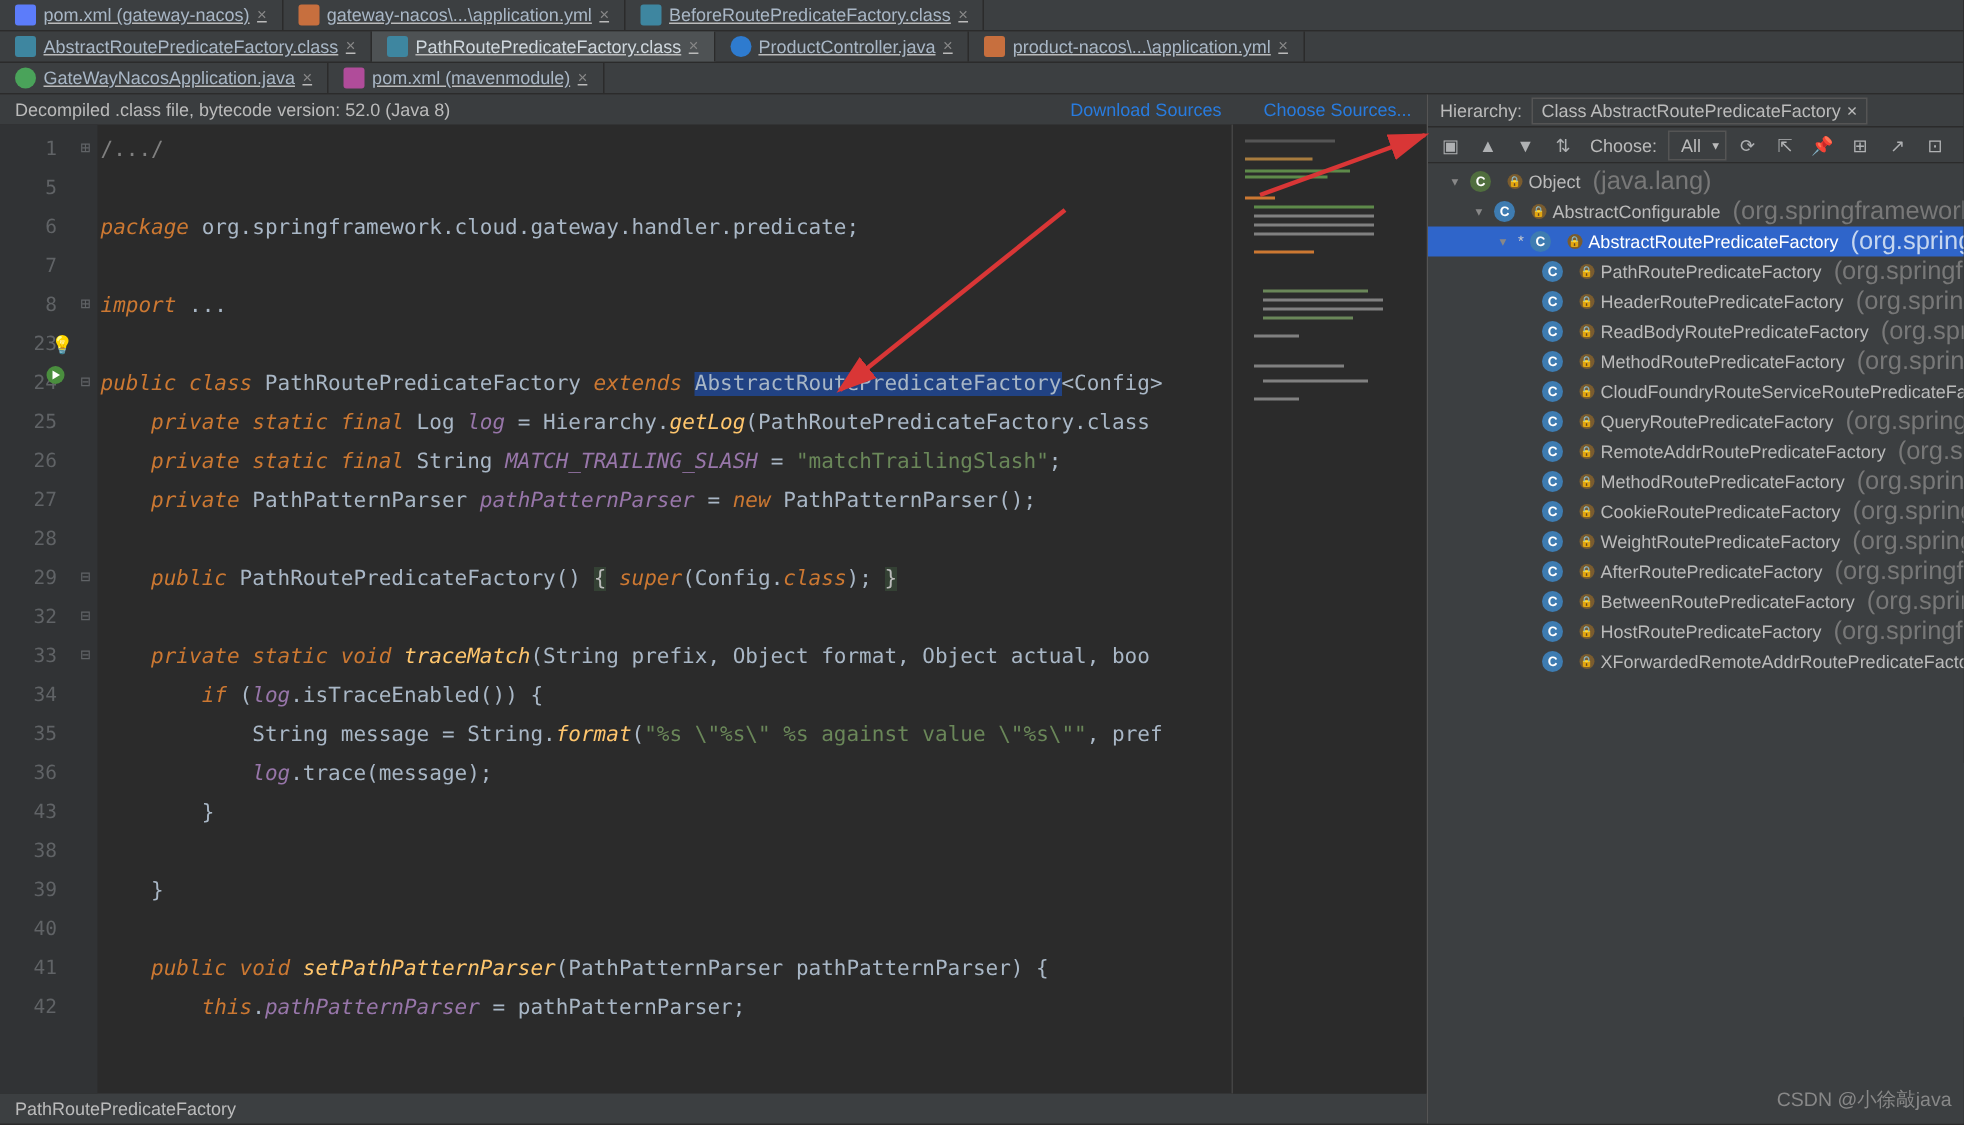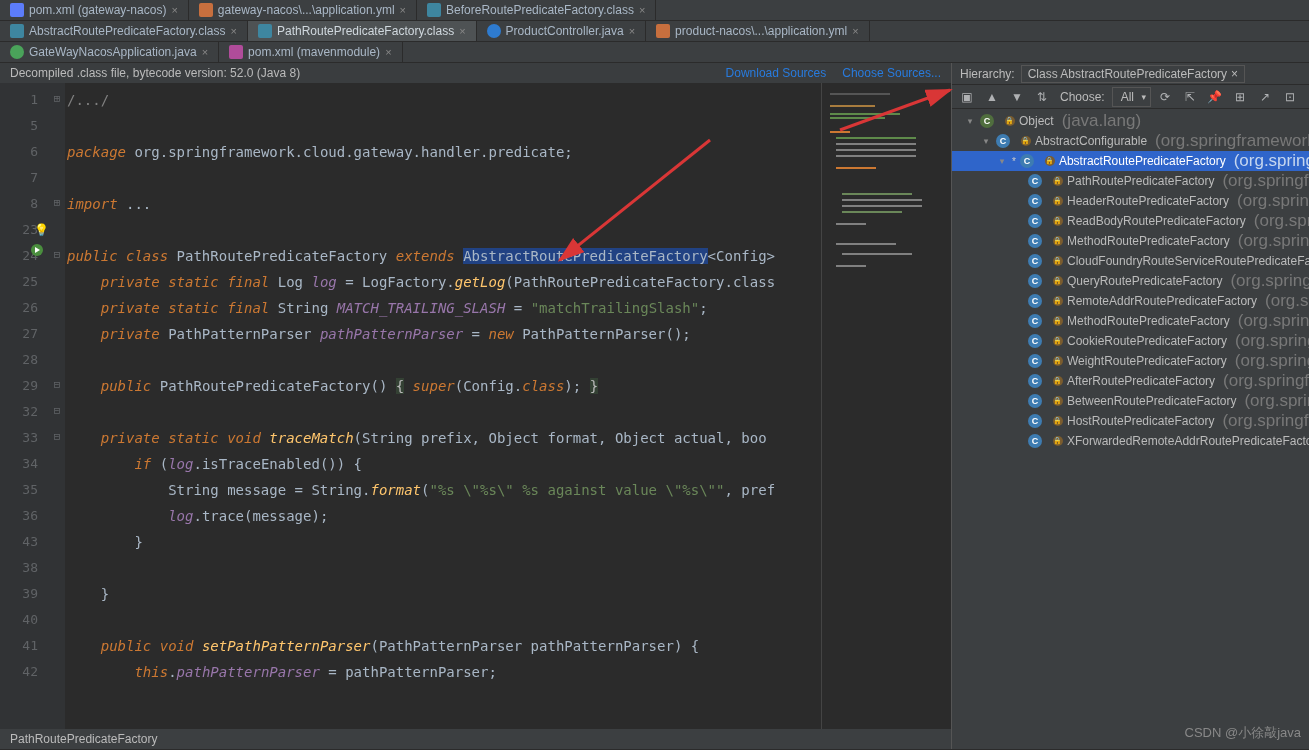--- a/index.html
+++ b/index.html
@@ -1,32 +1,32 @@
 <!DOCTYPE html>
 <html><head>
 <meta charset="utf-8">
 <style>
 * { margin:0; padding:0; box-sizing:border-box; }
 body { width:1309px; height:750px; background:#2b2b2b; font-family:"Segoe UI",sans-serif; font-size:12px; color:#bbb; overflow:hidden; position:relative; }
 .tab-lines { display:flex; flex-direction:column; }
-.tab-row { display:flex; align-items:center; background:#3c3f41; border-bottom:1px solid #2b2b2b; height:21px; }
+.tab-row { display:flex; align-items:center; background:#3c3f41; border-bottom:1px solid #2b2b2b; height:21px;text-decoration:underline; }
 .tab { display:flex; align-items:center; gap:5px; padding:2px 10px; color:#a9b7c6; height:100%; border-right:1px solid #2b2b2b; white-space:nowrap; }
 .tab.active { background:#4e5254; color:#d0d8de; }
 .tab .close { color:#888; font-size:11px; }
 .icon { width:14px; height:14px; display:inline-block; flex-shrink:0; }
 .ic-xml { background:#5c7cfa; border-radius:2px; }
 .ic-yml { background:#c76f3e; border-radius:2px; }
 .ic-class { background:#3e86a0; border-radius:2px; }
 .ic-java { background:#2e7bcf; border-radius:50%; }
 .ic-maven { background:#b04c9a; border-radius:2px; }
 .ic-go { background:#4aa35a; border-radius:50%; }
 .main { display:flex; height:calc(100% - 64px); }
 .editor-col { flex:0 0 952px; display:flex; flex-direction:column; border-right:1px solid #555; }
 .info-bar { display:flex; justify-content:space-between; align-items:center; background:#3a3d3f; padding:3px 10px; font-size:12px; }
-.info-bar .links { display:flex; gap:16px; }
+.info-bar .links { display:flex; gap:28px; }
 .info-bar .links span { color:#287bde; }
 .editor-body { display:flex; flex:1; position:relative; }
 .gutter { width:52px; background:#313335; color:#606366; text-align:right; padding:4px 14px 0 0; font-family:Consolas,monospace; font-size:13px; line-height:26px; }
 .fold-col { width:13px; background:#313335; color:#606366; font-family:Consolas,monospace; font-size:11px; line-height:26px; position:relative; }
 .fold-mark { position:absolute; left:0; width:10px; text-align:center; }
 .code { flex:1; padding:4px 0 0 2px; font-family:Consolas,monospace; font-size:14px; line-height:26px; white-space:pre; overflow:hidden; }
 .minimap { width:130px; background:#2b2b2b; border-left:1px solid #444; }
 .minimap-inner { width:100%; height:100%; background:
   linear-gradient(#555,#555) 8px 10px/60px 2px no-repeat,
   linear-gradient(#a87c3e,#a87c3e) 8px 22px/45px 2px no-repeat,
@@ -185,21 +185,21 @@
         <div class="fold-mark" style="top:315px">⊟</div>
         <div class="fold-mark" style="top:341px">⊟</div>
       </div>
       <div class="code"><span class="cmt">/.../</span>
 
 <span class="kw">package</span><span class="pkg"> org.springframework.cloud.gateway.handler.predicate;</span>
 
 <span class="kw">import</span><span class="pkg"> ...</span>
 
 <span class="kw">public class </span><span class="pkg">PathRoutePredicateFactory</span><span class="kw"> extends </span><span class="hl-sel">AbstractRoutePredicateFactory</span><span class="pkg">&lt;Config&gt;</span>
-    <span class="kw">private static final </span><span class="pkg">Log </span><span class="fld">log</span><span class="pkg"> = LogFactory.</span><span class="mth">getLog</span><span class="pkg">(PathRoutePredicateFactory.class</span>
+    <span class="kw">private static final </span><span class="pkg">Log </span><span class="fld">log</span><span class="pkg"> = Hierarchy.</span><span class="mth">getLog</span><span class="pkg">(PathRoutePredicateFactory.class</span>
     <span class="kw">private static final </span><span class="pkg">String </span><span class="fld">MATCH_TRAILING_SLASH</span><span class="pkg"> = </span><span class="str">"matchTrailingSlash"</span><span class="pkg">;</span>
     <span class="kw">private </span><span class="pkg">PathPatternParser </span><span class="fld">pathPatternParser</span><span class="pkg"> = </span><span class="kw">new </span><span class="pkg">PathPatternParser();</span>
 
     <span class="kw">public </span><span class="pkg">PathRoutePredicateFactory</span><span class="pkg">() </span><span class="hl-usage">{</span><span class="kw"> super</span><span class="pkg">(Config.</span><span class="kw">class</span><span class="pkg">); </span><span class="hl-usage">}</span>
 
     <span class="kw">private static void </span><span class="mth">traceMatch</span><span class="pkg">(String prefix, Object format, Object actual, boo</span>
         <span class="kw">if </span><span class="pkg">(</span><span class="fld">log</span><span class="pkg">.isTraceEnabled()) {</span>
             <span class="pkg">String message = String.</span><span class="mth">format</span><span class="pkg">(</span><span class="str">"%s \"%s\" %s against value \"%s\""</span><span class="pkg">, pref</span>
             <span class="fld">log</span><span class="pkg">.trace(message);</span>
         <span class="pkg">}</span>

